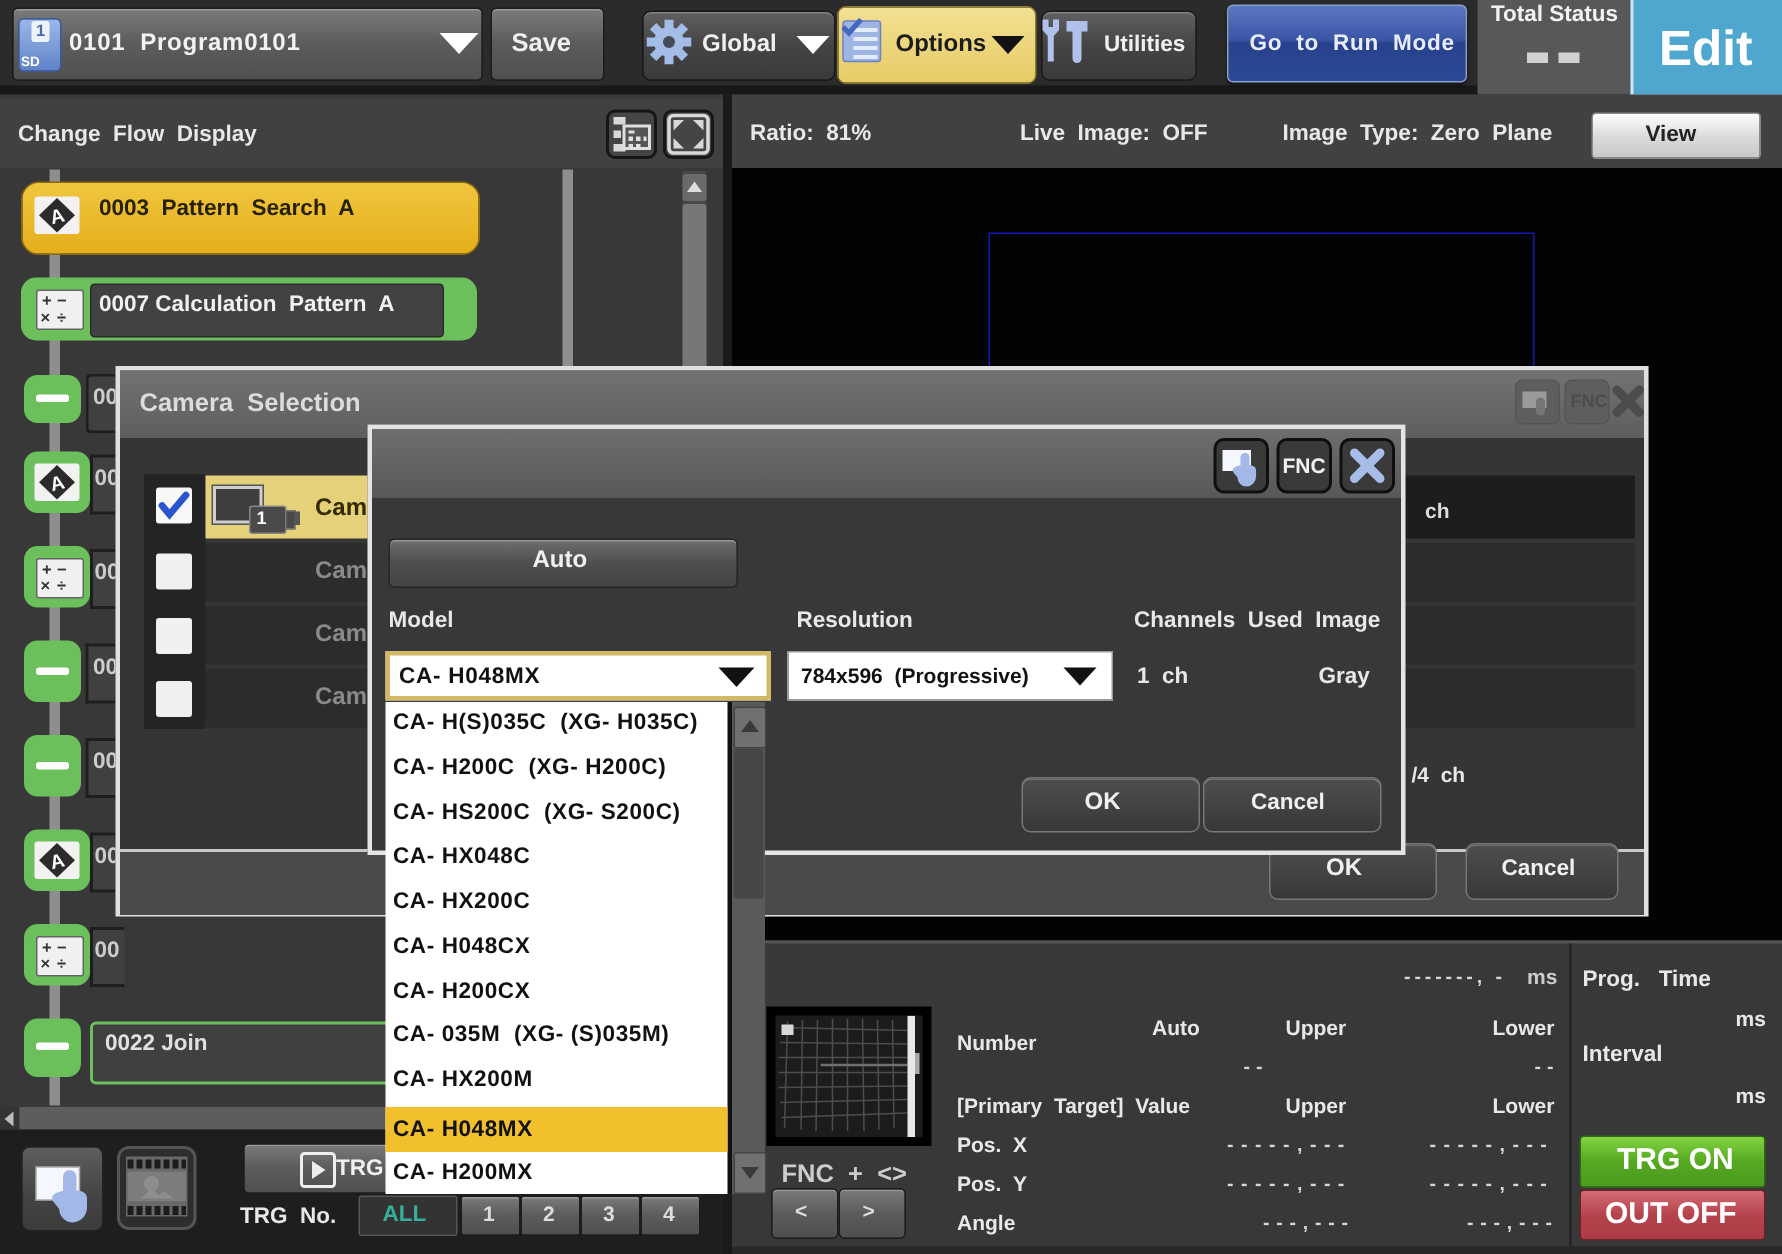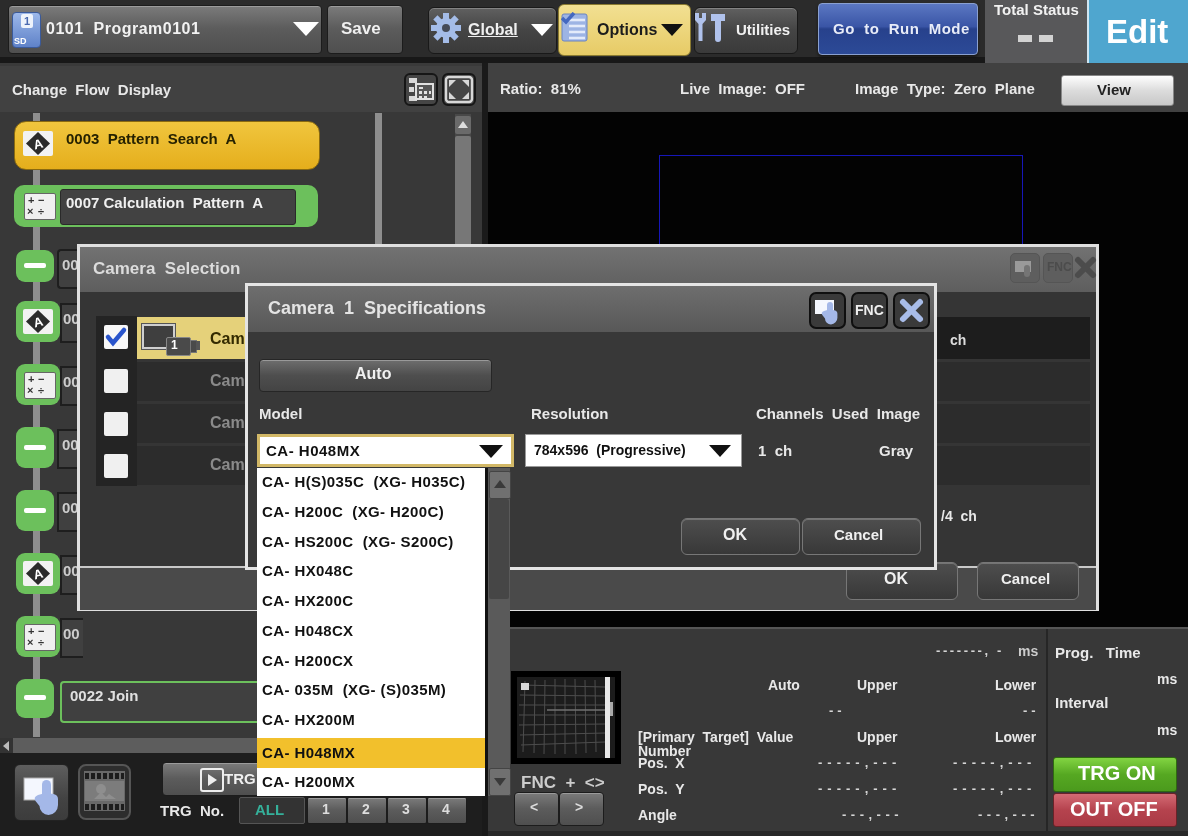--- a/index.html
+++ b/index.html
@@ -45,21 +45,21 @@
     <g transform="rotate(45 15 15)">
             <rect x="12" y="0" width="6" height="8"></rect>
             <rect x="12" y="22" width="6" height="8"></rect>
             <rect x="0" y="12" width="8" height="6"></rect>
             <rect x="22" y="12" width="8" height="6"></rect>
           </g>
    </g>
   </g>
   <circle cx="15" cy="15" r="4" fill="#454b58"></circle>
 </svg>
-<div class="txt b" style="left:468px;top:21px;font-size:16px;color:#f0f0f0;text-decoration:underline;">Global</div>
+<div class="txt b" style="left:468px;top:21px;font-size:16px;color:#f0f0f0;">Global</div>
 <div class="abs" style="left:531px;top:24px;width:0;height:0;border-left:11px solid transparent;border-right:11px solid transparent;border-top:12px solid #fff;"></div>
 
 <div class="abs" style="left:558px;top:4px;width:131px;height:50px;background:linear-gradient(#f2e092,#e7cb66);border:1px solid #8a7a30;border-radius:6px;"></div>
 <svg class="abs" style="left:561px;top:12px;" width="28" height="30" viewBox="0 0 28 30">
   <rect x="1" y="2" width="25" height="27" rx="2" fill="#9db4e4" stroke="#6a84c0"></rect>
   <g stroke="#e4ebfa" stroke-width="2.6">
         <line x1="8" y1="8" x2="24" y2="8"></line>
         <line x1="8" y1="14" x2="24" y2="14"></line>
         <line x1="8" y1="20" x2="24" y2="20"></line>
         <line x1="8" y1="26" x2="24" y2="26"></line>
@@ -331,21 +331,21 @@
 </div>
 <div class="txt b" style="left:521px;top:773px;font-size:17px;color:#ccc;">FNC&nbsp; +&nbsp; &lt;&gt;</div>
 <div class="abs dbtn" style="left:514px;top:792px;width:43px;height:32px;border-radius:4px;"></div>
 <div class="txt b" style="left:530px;top:799px;font-size:14px;color:#ddd;">&lt;</div>
 <div class="abs dbtn" style="left:559px;top:792px;width:43px;height:32px;border-radius:4px;"></div>
 <div class="txt b" style="left:575px;top:799px;font-size:14px;color:#ddd;">&gt;</div>
 
 <div class="txt b" style="left:768px;top:677px;font-size:14px;color:#e8e8e8;">Auto</div>
 <div class="txt b" style="left:857px;top:677px;font-size:14px;color:#e8e8e8;">Upper</div>
 <div class="txt b" style="left:995px;top:677px;font-size:14px;color:#e8e8e8;">Lower</div>
-<div class="txt b" style="left:638px;top:743px;font-size:14px;color:#e8e8e8;">Number</div>
+<div class="txt b" style="left:638px;top:687px;font-size:14px;color:#e8e8e8;">Number</div>
 <div class="txt b" style="left:829px;top:703px;font-size:13px;color:#d6d6d6;letter-spacing:4px;">--</div>
 <div class="txt b" style="left:1023px;top:703px;font-size:13px;color:#d6d6d6;letter-spacing:4px;">--</div>
 <div class="txt b" style="left:638px;top:729px;font-size:14px;color:#e8e8e8;">[Primary&nbsp; Target]&nbsp; Value</div>
 <div class="txt b" style="left:857px;top:729px;font-size:14px;color:#e8e8e8;">Upper</div>
 <div class="txt b" style="left:995px;top:729px;font-size:14px;color:#e8e8e8;">Lower</div>
 <div class="txt b" style="left:638px;top:755px;font-size:14px;color:#e8e8e8;">Pos.&nbsp;&nbsp;X</div>
 <div class="txt b" style="left:818px;top:755px;font-size:13px;color:#d6d6d6;letter-spacing:5px;">-----,---</div>
 <div class="txt b" style="left:953px;top:755px;font-size:13px;color:#d6d6d6;letter-spacing:5px;">-----,---</div>
 <div class="txt b" style="left:638px;top:781px;font-size:14px;color:#e8e8e8;">Pos.&nbsp;&nbsp;Y</div>
 <div class="txt b" style="left:818px;top:781px;font-size:13px;color:#d6d6d6;letter-spacing:5px;">-----,---</div>
@@ -416,21 +416,20 @@
 <div class="txt b" style="left:941px;top:508px;font-size:14px;color:#e8e8e8;">/4&nbsp; ch</div>
 
 <div class="abs" style="left:80px;top:566px;width:1016px;height:42px;background:#4a4a4a;border-top:2px solid #c8c8c8;"></div>
 <div class="abs dbtn2" style="left:846px;top:562px;width:110px;height:36px;background:linear-gradient(#4e4e4e,#383838);border:1.5px solid #777;"></div>
 <div class="txt b" style="left:884px;top:570px;font-size:16px;color:#f0f0f0;">OK</div>
 <div class="abs dbtn2" style="left:977px;top:562px;width:100px;height:36px;background:linear-gradient(#4e4e4e,#383838);border:1.5px solid #777;"></div>
 <div class="txt b" style="left:1001px;top:570px;font-size:15px;color:#f0f0f0;">Cancel</div>
 
 <div class="abs" style="left:245px;top:283px;width:692px;height:287px;background:#383838;border:3px solid #e4e4e4;box-sizing:border-box;"></div>
 <div class="abs" style="left:248px;top:286px;width:686px;height:46px;background:linear-gradient(#6e6e6e,#585858);"></div>
-<div class="txt b" style="left:268px;top:298px;font-size:18px;color:#e4e4e4;">Camera&nbsp; 1&nbsp; Specifications</div>
 
 <div class="abs" style="left:809px;top:292px;width:37px;height:37px;background:#3a3a3a;border:2px solid #0f0f0f;border-radius:7px;box-sizing:border-box;">
   <svg width="33" height="33" viewBox="0 0 33 33">
     <rect x="4" y="6" width="19" height="14" fill="#f4f7fe"></rect>
     <g fill="#a4b8e8">
       <rect x="16" y="8" width="6" height="14" rx="3"></rect>
       <path d="M13 17 q-3.4 1.4 -1.7 4 l2.7 3.4 a6 6 0 0 0 6 6 a6.7 6.7 0 0 0 6.4 -6.7 l0 -4 q0 -2.7 -3 -3.4 l-5.4 -0.7 z"></path>
     </g>
   </svg>
 </div>

